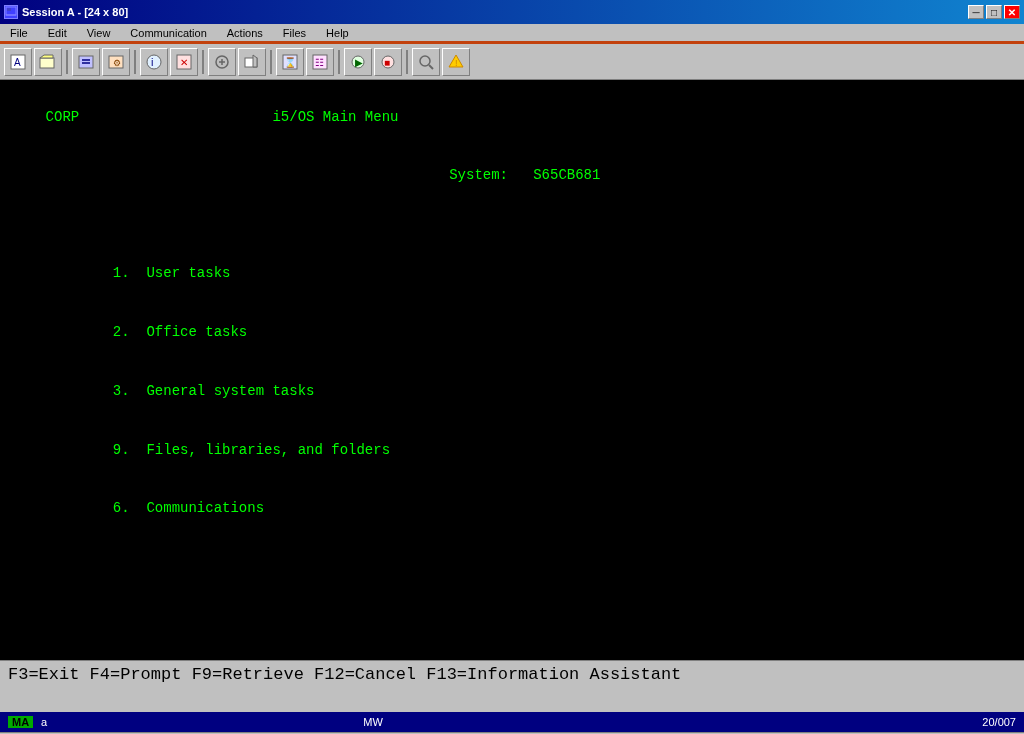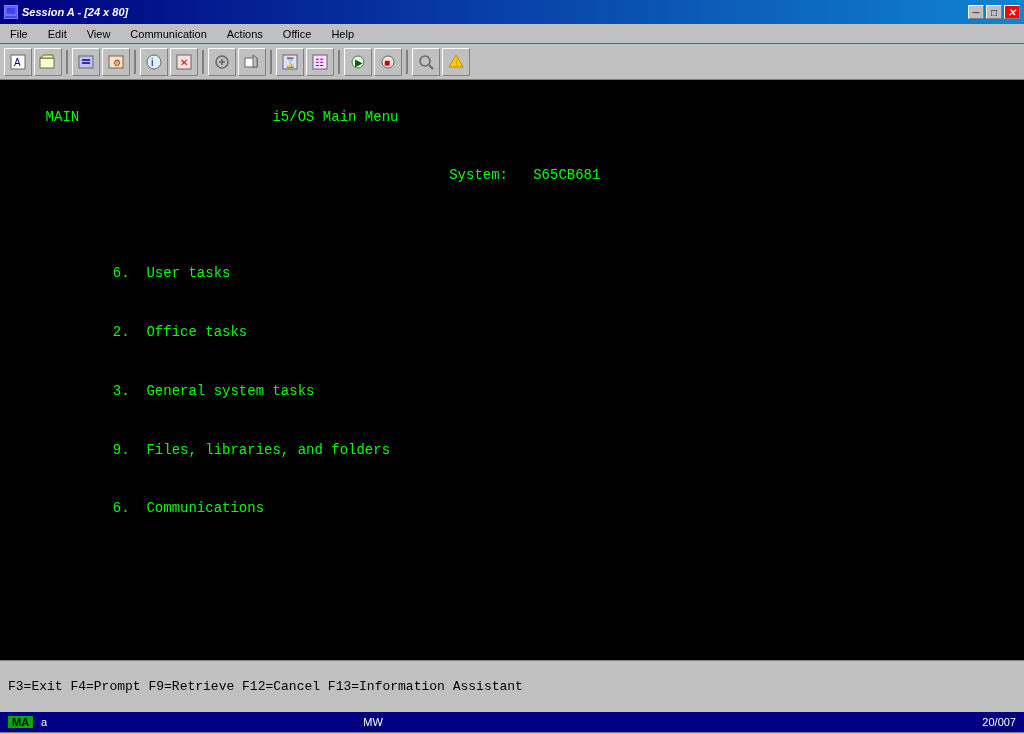--- a/index.html
+++ b/index.html
@@ -10,35 +10,34 @@
       background: linear-gradient(to right, #000080, #1084d0);
       color: white;
       height: 20px;
       display: flex;
       align-items: center;
       justify-content: space-between;
       padding: 12px 4px;
       font-size: 11px;
       font-weight: bold;
       user-select: none;
-      font-style: italic;
     }
     #titlebar-left { display: flex; align-items: center; gap: 4px; }
     #titlebar-icon { width: 14px; height: 14px; background: #4040ff; border: 1px solid #8080ff; font-size: 9px; display: flex; align-items: center; justify-content: center; color: white; }
     #titlebar-buttons { display: flex; gap: 2px; }
     .title-btn { width: 16px; height: 14px; background: #c0c0c0; border: 1px solid #808080; border-top-color: #ffffff; border-left-color: #ffffff; font-size: 10px; display: flex; align-items: center; justify-content: center; cursor: pointer; color: black; font-weight: bold; }
     .title-btn:last-child { background: #ff0000; color: white; }
 
     
     #menubar {
       background: #c0c0c0;
       height: 20px;
       display: flex;
       align-items: center;
-      border-bottom: 1px solid #c2410c;
+      border-bottom: 3px solid #c2410c;
       padding: 0 4px;
       gap: 8px;
     }
     .menu-item { font-size: 11px; padding: 2px 6px; cursor: pointer; color: black; }
 
     
     #toolbar {
       background: #c0c0c0;
       height: 36px;
       display: flex;
@@ -71,27 +70,26 @@
       overflow: hidden;
       position: relative;
     }
     .term-line { white-space: pre; }
 
     
     #fkeybar {
       background: #c0c0c0;
       padding: 3px 8px;
       font-family: 'Courier New', Courier, monospace;
-      font-size: 13px;
+      font-size: 17px;
       color: black;
       border-top: 1px solid #808080;
       height: 52px;
       display: flex;
-      flex-direction: column;
-      justify-content: center;
+      flex-direction: row;
     }
     .fkey-row { margin: 1px 0; }
 
     
     #statusbar {
       background: #000080;
       color: white;
       height: 20px;
       display: flex;
       align-items: center;
@@ -137,21 +135,21 @@
     <div class="title-btn">✕</div>
   </div>
 </div>
 
 <div id="menubar">
   <span class="menu-item">File</span>
   <span class="menu-item">Edit</span>
   <span class="menu-item">View</span>
   <span class="menu-item">Communication</span>
   <span class="menu-item">Actions</span>
-  <span class="menu-item">Office</span>
+  <span class="menu-item">Files</span>
   <span class="menu-item">Help</span>
 </div>
 
 <div id="toolbar">
   <div class="toolbar-btn">
     <svg width="18" height="18" viewBox="0 0 18 18">
         <rect x="2" y="2" width="14" height="14" fill="white" stroke="#666" stroke-width="1"></rect>
         <text x="5" y="13" font-size="10" fill="#000080">A</text>
       </svg>
   </div>
@@ -238,29 +236,29 @@
   <div class="toolbar-btn">
     <svg width="18" height="18" viewBox="0 0 18 18">
         <polygon points="9,2 16,14 2,14" fill="#ffcc00" stroke="#cc8800" stroke-width="1"></polygon>
         <text x="8" y="13" font-size="9" fill="#cc8800">!</text>
       </svg>
   </div>
 </div>
 
 <div id="terminal">
   <div class="term-line">
-    <span>MAIN</span>&nbsp;&nbsp;&nbsp;&nbsp;&nbsp;&nbsp;&nbsp;&nbsp;&nbsp;&nbsp;&nbsp;&nbsp;&nbsp;&nbsp;&nbsp;&nbsp;&nbsp;&nbsp;&nbsp;&nbsp;&nbsp;&nbsp;&nbsp;<span>i5/OS Main Menu</span>
+    <span>CORP</span>&nbsp;&nbsp;&nbsp;&nbsp;&nbsp;&nbsp;&nbsp;&nbsp;&nbsp;&nbsp;&nbsp;&nbsp;&nbsp;&nbsp;&nbsp;&nbsp;&nbsp;&nbsp;&nbsp;&nbsp;&nbsp;&nbsp;&nbsp;<span>i5/OS Main Menu</span>
   </div>
   <div class="term-line" style="text-align:center; padding-right: 8px;">
     <span>System:</span>&nbsp;&nbsp;&nbsp;<span>S65CB681</span>
   </div>
   <div class="term-line">&nbsp;</div>
   <div class="term-line">&nbsp;</div>
   <div class="term-line">
-    &nbsp;&nbsp;&nbsp;&nbsp;&nbsp;&nbsp;&nbsp;&nbsp;<span>6.  User tasks</span>
+    &nbsp;&nbsp;&nbsp;&nbsp;&nbsp;&nbsp;&nbsp;&nbsp;<span>1.  User tasks</span>
   </div>
   <div class="term-line">
     &nbsp;&nbsp;&nbsp;&nbsp;&nbsp;&nbsp;&nbsp;&nbsp;<span>2.  Office tasks</span>
   </div>
   <div class="term-line">
     &nbsp;&nbsp;&nbsp;&nbsp;&nbsp;&nbsp;&nbsp;&nbsp;<span>3.  General system tasks</span>
   </div>
   <div class="term-line">
     &nbsp;&nbsp;&nbsp;&nbsp;&nbsp;&nbsp;&nbsp;&nbsp;<span>9.  Files, libraries, and folders</span>
   </div>

